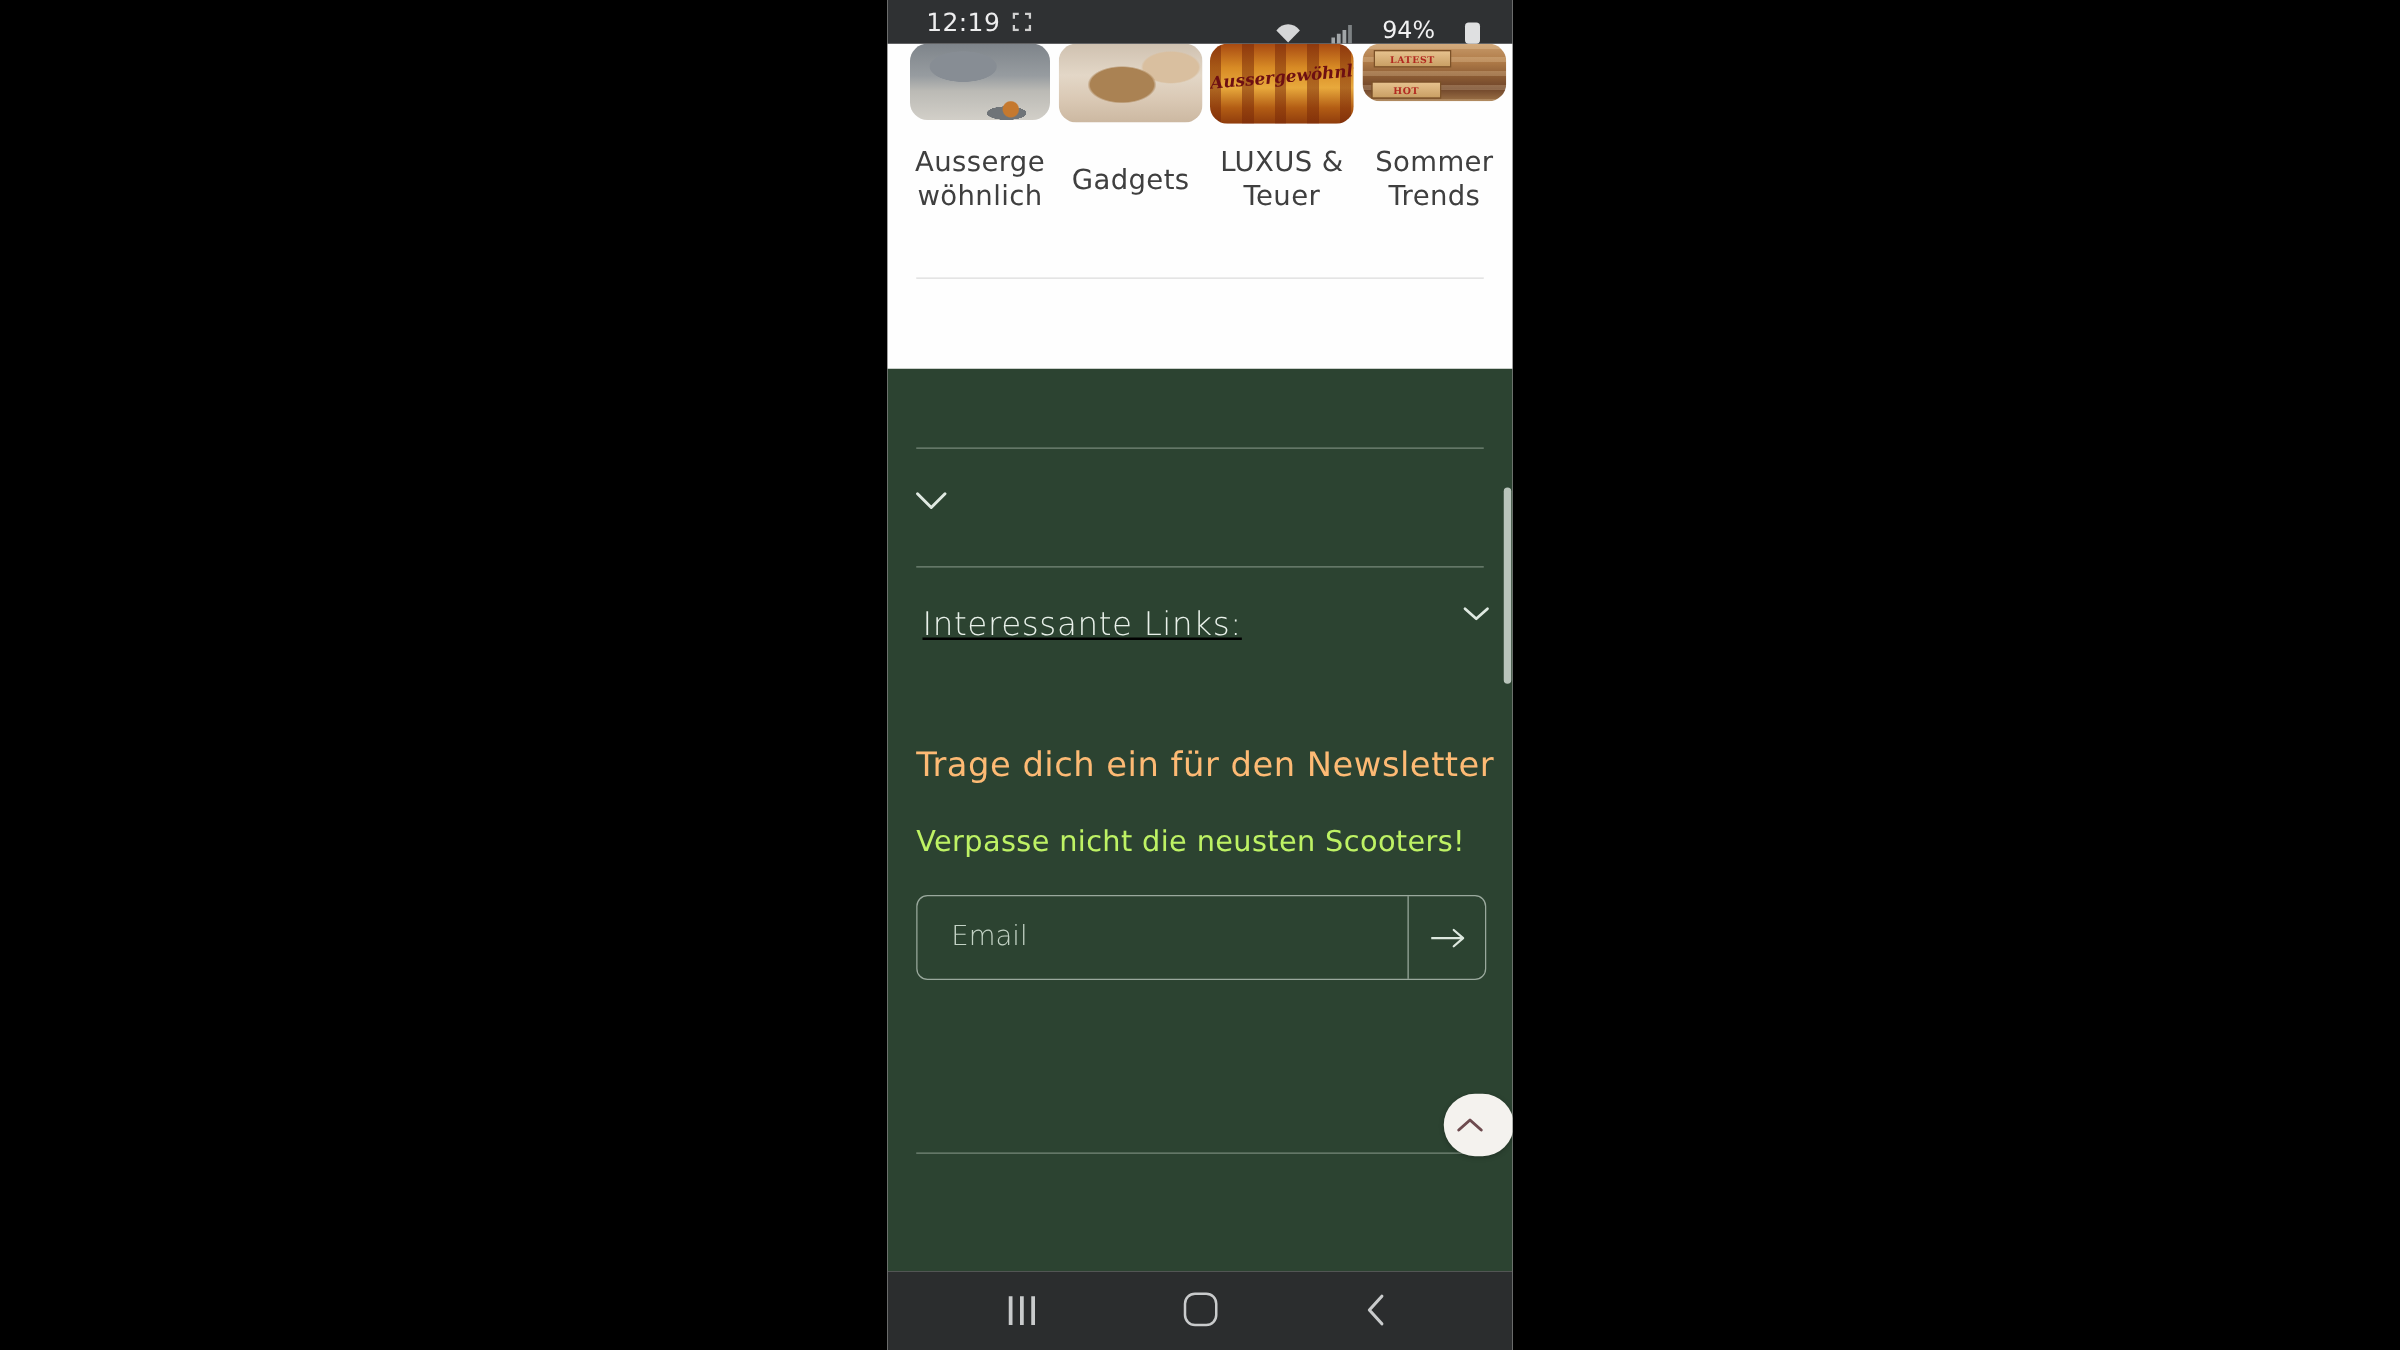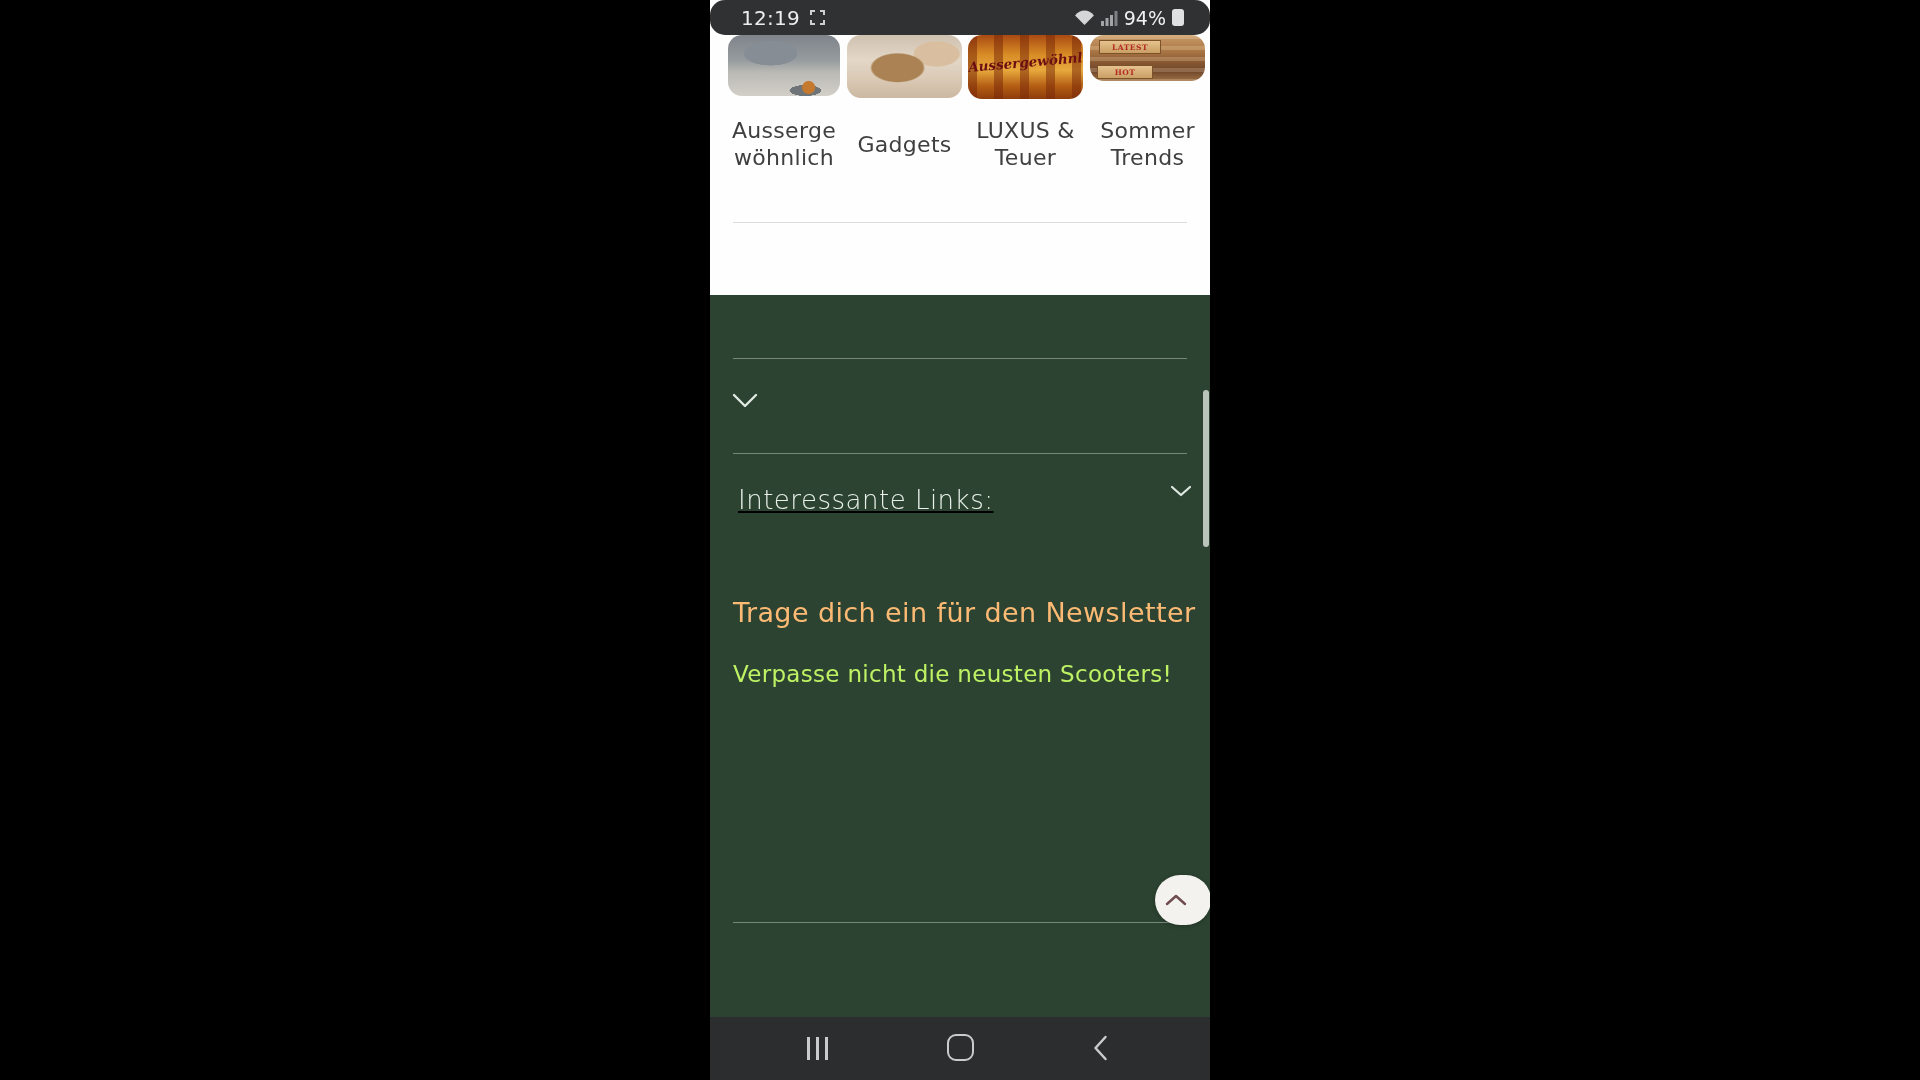--- a/index.html
+++ b/index.html
@@ -1,24 +1,24 @@
 <!DOCTYPE html>
 <html><head>
 <meta charset="utf-8">
 <style>
   html,body{margin:0;padding:0;background:#000;}
   body{width:1920px;height:1080px;position:relative;overflow:hidden;
        font-family:"DejaVu Sans","Liberation Sans",sans-serif;}
   .phone{position:absolute;left:710px;top:0;width:500px;height:1080px;background:#fff;overflow:hidden;}
 
   
-  .statusbar{position:absolute;left:0;top:0;width:500px;height:35px;background:#2f3133;z-index:30;border-radius:15px;}
+  .statusbar{position:absolute;left:0;top:0;width:500px;height:35px;background:#2f3133;z-index:30;}
   .sb-left{position:absolute;left:31px;top:0;height:35px;display:flex;align-items:center;gap:10px;}
   .sb-time{font-size:20px;color:#ededee;letter-spacing:.3px;}
-  .sb-right{position:absolute;right:26px;top:0;height:35px;display:flex;align-items:center;gap:6px;}
+  .sb-right{position:absolute;right:26px;top:0;height:35px;display:flex;align-items:flex-end;gap:24px;}
   .sb-batt-txt{font-size:19px;color:#f1f1f2;}
   .batt-body{width:12px;height:17px;background:#dfe0e1;border-radius:3px;}
 
   
   .white-section{position:absolute;left:0;top:35px;width:500px;height:260px;background:#fefefe;}
   .card{position:absolute;top:0;border-radius:14px;overflow:hidden;}
   .card-label{position:absolute;top:80px;height:58px;display:flex;align-items:center;justify-content:center;
               text-align:center;font-size:22px;line-height:27px;color:#3f3f3f;font-weight:400;
               letter-spacing:.3px;white-space:pre-line;}
   .c1{left:18px;width:112px;height:61px;
@@ -155,20 +155,29 @@
     <div class="links-row">
       <span class="links-label">Interessante Links:</span>
       <svg width="22" height="12" viewBox="0 0 22 12">
         <polyline points="2,2 11,10 20,2" fill="none" stroke="#dfe9e1" stroke-width="2.2" stroke-linecap="round" stroke-linejoin="round"></polyline>
       </svg>
     </div>
 
     <div class="nl-title">Trage dich ein für den Newsletter</div>
     <div class="nl-sub">Verpasse nicht die neusten Scooters!</div>
 
+    <div class="email-box">
+      <input class="email-input" type="email" placeholder="Email" style="">
+      <div class="email-btn">
+        <svg width="32" height="17" viewBox="0 0 32 17">
+          <line x1="3" y1="8.5" x2="28" y2="8.5" stroke="#dde8df" stroke-width="1.8"></line>
+          <polyline points="21,2 28.5,8.5 21,15" fill="none" stroke="#dde8df" stroke-width="1.8" stroke-linejoin="round" stroke-linecap="round"></polyline>
+        </svg>
+      </div>
+    </div>
 
     <div class="gdiv gdiv3"></div>
 
     <div class="fab">
       <svg width="22" height="12" viewBox="0 0 22 12">
         <polyline points="2,10 11,2 20,10" fill="none" stroke="#6e4b4f" stroke-width="2.4" stroke-linecap="round" stroke-linejoin="round"></polyline>
       </svg>
     </div>
 
   </div>

